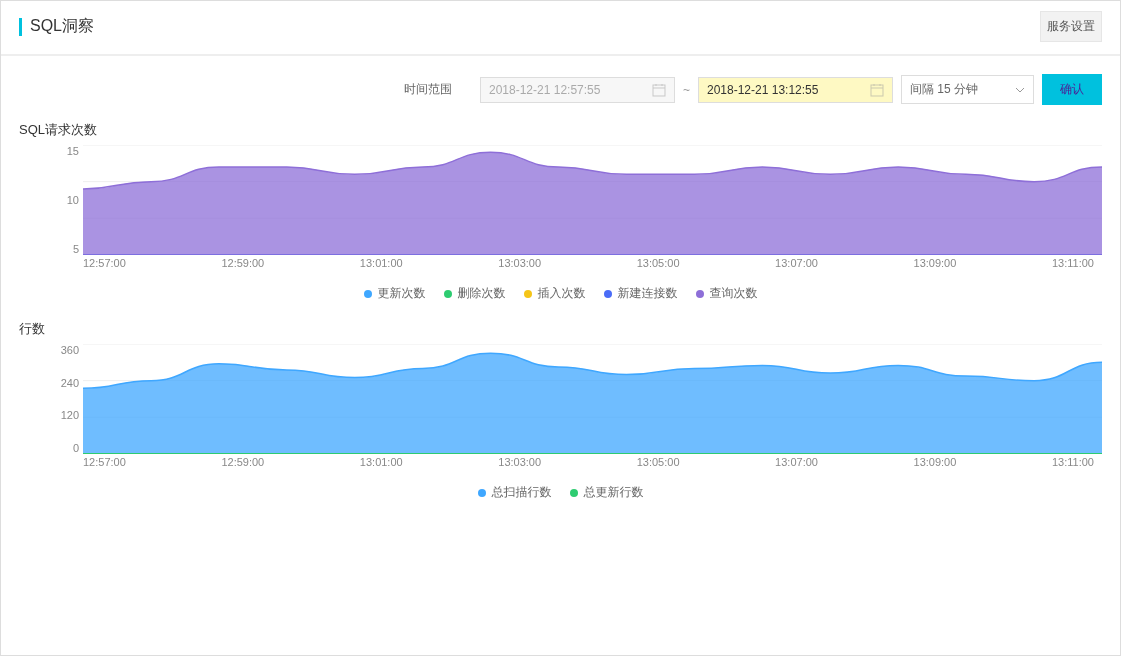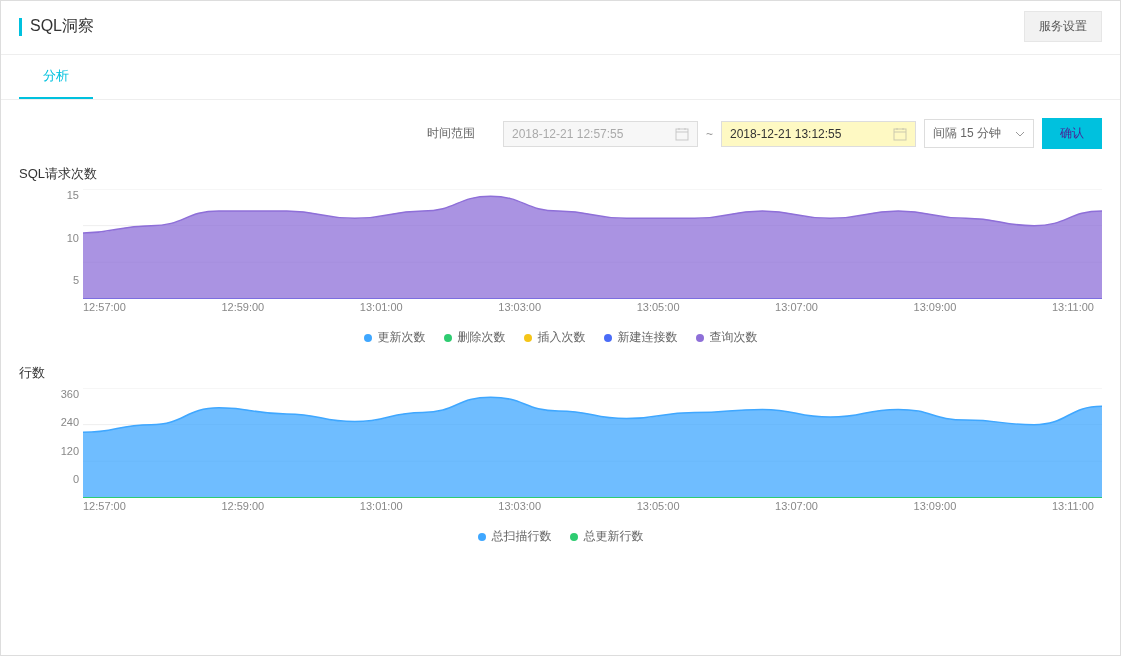--- a/index.html
+++ b/index.html
@@ -2,56 +2,55 @@
 <html><head>
 <meta charset="utf-8">
 <style>
 * { box-sizing: border-box; margin: 0; padding: 0; }
 body { font-family: -apple-system, "Helvetica Neue", Arial, sans-serif; background: #fff; color: #333; font-size: 12px; }
 .page { width: 1121px; height: 656px; border: 1px solid #ddd; position: relative; display: flex; flex-direction: column; }
 .header { display: flex; justify-content: space-between; align-items: center; padding: 10px 18px 12px 18px; border-bottom: 1px solid #eee; }
 .title-wrap { display: flex; align-items: center; gap: 8px; }
 .title-bar { width: 3px; height: 18px; background: #00c1de; }
 .title { font-size: 16px; font-weight: 400; color: #333; }
-.svc-btn { background: #f2f2f2; border: 1px solid #e6e6e6; color: #555; padding: 6px 14px; font-size: 12px; cursor: pointer; }
+.svc-btn { background: #f2f2f2; border: 1px solid #e6e6e6; color: #555; padding: 6px 6px; font-size: 12px; cursor: pointer; }
 .tabs { display: flex; gap: 0; padding: 0 18px; border-bottom: 1px solid #eee; }
 .tab { padding: 12px 24px; font-size: 13px; color: #666; cursor: pointer; border-bottom: 2px solid transparent; }
 .tab.active { color: #00c1de; border-bottom-color: #00c1de; }
 .controls { display: flex; align-items: center; gap: 8px; padding: 18px 18px 8px 18px; justify-content: flex-end; font-size: 12px; color: #666; }
 .date-input { display: inline-flex; align-items: center; justify-content: space-between; border: 1px solid #ddd; padding: 5px 8px; width: 195px; background: #fef9c3; color: #333; font-size: 12px; cursor: pointer; }
 .date-input.disabled { background: #f7f7f7; color: #aaa; margin-left: 20px; }
-.sel { display: inline-flex; align-items: center; justify-content: space-between; border: 1px solid #ddd; padding: 5px 8px; width: 110px; background: #fff; color: #666; font-size: 12px; cursor: pointer; }
+.sel { display: inline-flex; align-items: center; justify-content: space-between; border: 1px solid #ddd; padding: 5px 8px; width: 133px; background: #fff; color: #666; font-size: 12px; cursor: pointer; }
 .confirm { background: #00c1de; color: #4c1d95; border: none; padding: 7px 18px; font-size: 12px; cursor: pointer; }
 .cal-icon { width: 14px; height: 14px; opacity: .5; }
 .chev { width: 10px; height: 10px; }
 .chart-section { padding: 8px 18px 4px 18px; }
 .chart-title { font-size: 13px; color: #333; margin-bottom: 6px; }
 .chart-box { position: relative; height: 130px; }
 .chart-svg { position: absolute; left: 64px; right: 0; top: 0; bottom: 20px; }
-.y-ticks { position: absolute; left: 0; top: 0; bottom: 33px; width: 60px; display: flex; flex-direction: column; justify-content: space-between; text-align: right; color: #888; font-size: 11px; }
+.y-ticks { position: absolute; left: 0; top: 0; bottom: 20px; width: 60px; display: flex; flex-direction: column; justify-content: space-between; text-align: right; color: #888; font-size: 11px; }
 .x-ticks { position: absolute; left: 64px; right: 8px; bottom: 0; height: 18px; display: flex; justify-content: space-between; color: #888; font-size: 11px; }
 .legend { display: flex; justify-content: center; gap: 18px; padding: 10px 0 6px 0; font-size: 12px; color: #666; }
 .leg-item { display: inline-flex; align-items: center; gap: 6px; }
 .dot { width: 8px; height: 8px; border-radius: 50%; }
 .sep { color: #999; }
 </style>
 </head>
 <body>
 
 <div class="page">
   <div class="header">
     <div class="title-wrap">
       <div class="title-bar"></div>
       <div class="title">SQL洞察</div>
     </div>
     <button class="svc-btn">服务设置</button>
   </div>
 
   <div class="tabs">
-    <div class="tab active">分析</div>
   </div>
 
   <div class="controls">
     <span>时间范围</span>
     <span class="date-input disabled">
       <span>2018-12-21 12:57:55</span>
       <svg class="cal-icon" viewBox="0 0 14 14">
           <rect x="1" y="2" width="12" height="11" fill="none" stroke="#999"></rect>
           <line x1="1" y1="5" x2="13" y2="5" stroke="#999"></line>
           <line x1="4" y1="1" x2="4" y2="3" stroke="#999"></line>

